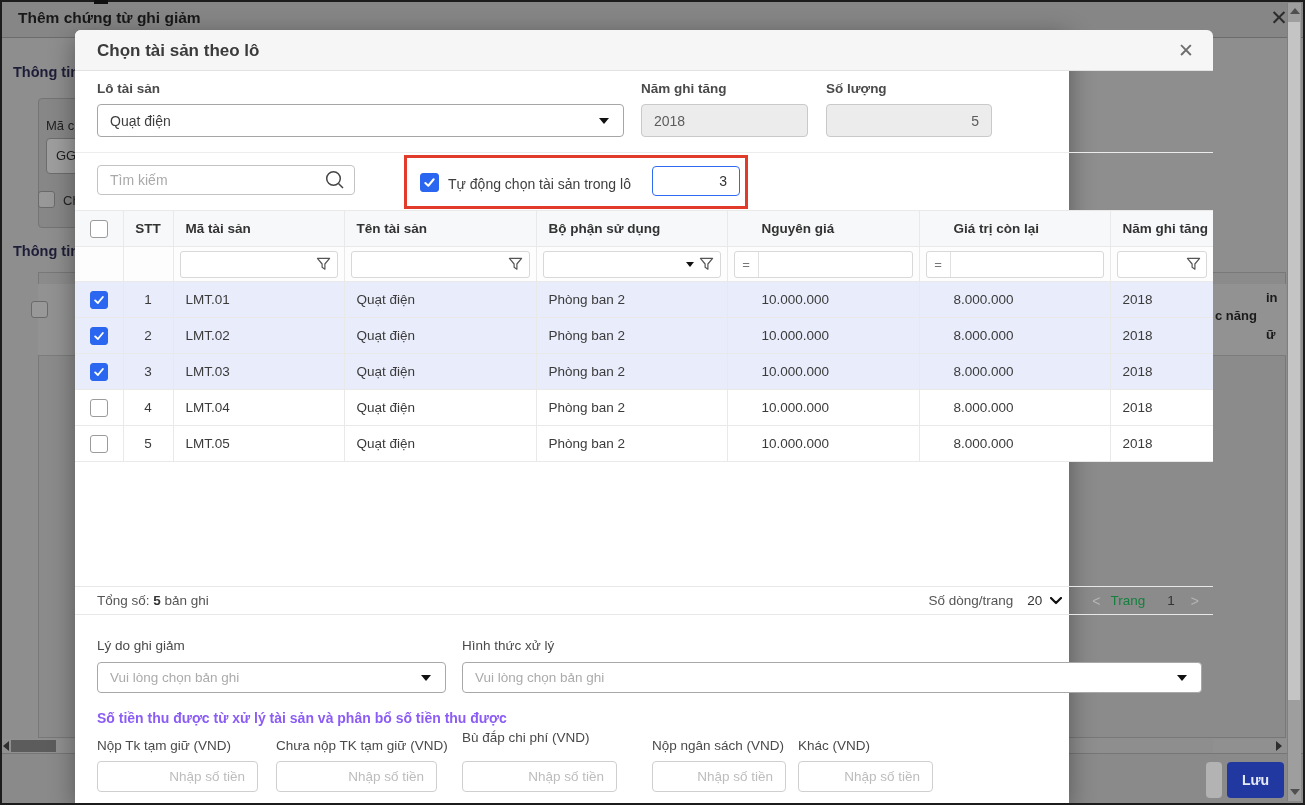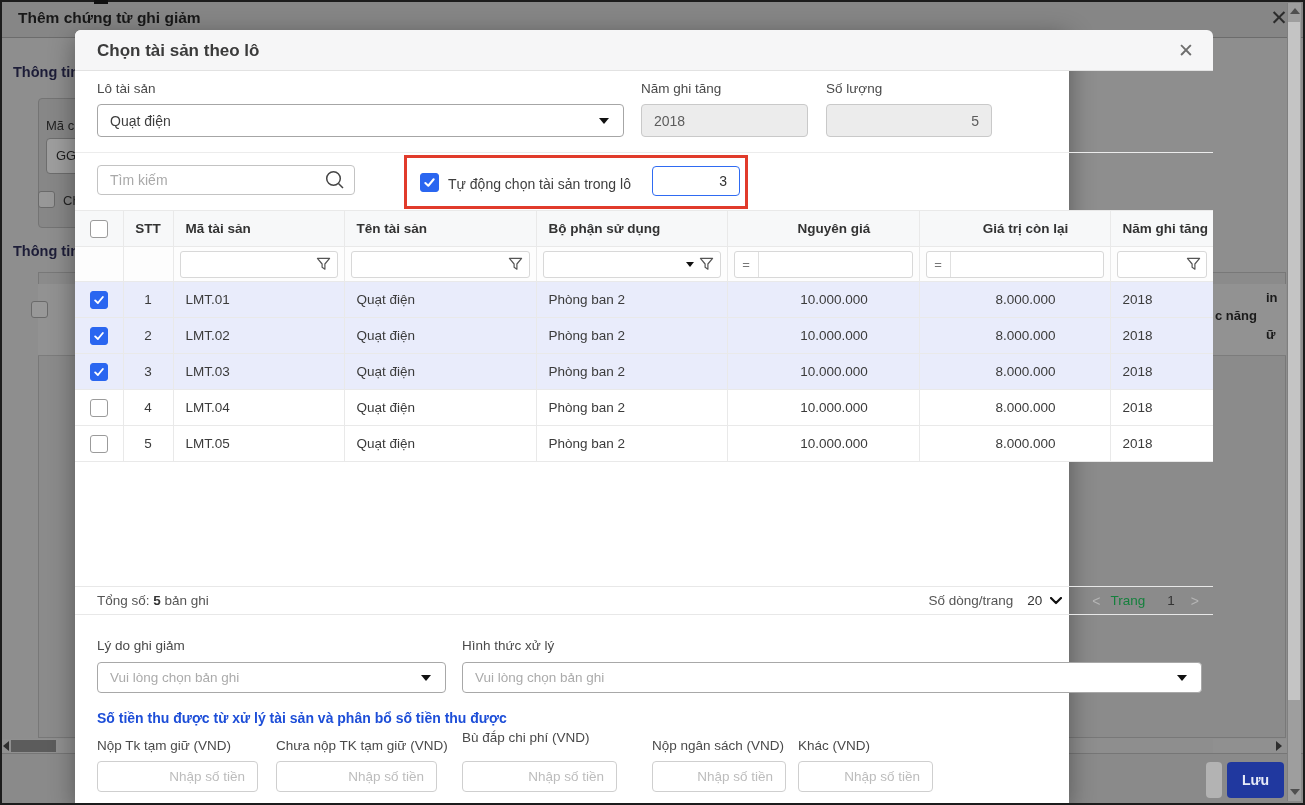--- a/index.html
+++ b/index.html
@@ -38,21 +38,21 @@
   .tri-up { border-left:5px solid transparent; border-right:5px solid transparent; border-bottom:6px solid #4f4f4f; }
   .tri-down { border-left:5px solid transparent; border-right:5px solid transparent; border-top:6px solid #4f4f4f; }
   .tri-left { border-top:5px solid transparent; border-bottom:5px solid transparent; border-right:6px solid #2e2e2e; }
   .tri-right { border-top:5px solid transparent; border-bottom:5px solid transparent; border-left:6px solid #2e2e2e; }
 
   
   .modal { left:75px; top:30px; width:994px; height:775px; background:#fff; border-radius:6px 6px 0 0; box-shadow:0 6px 26px rgba(0,0,0,.38); z-index:10; }
   .m-header { left:0; top:0; width:1138px; height:41px; background:#f6f6f7; border-bottom:1px solid #e2e2e2; border-radius:6px 6px 0 0; }
   .m-title { left:22px; top:0; height:41px; line-height:41px; font-size:17px; font-weight:bold; color:#3b3b3b; }
   .m-close { left:1098px; top:8px; width:26px; height:26px; font-size:19px; color:#6e6e6e; text-align:center; line-height:26px; cursor:pointer; }
-  .lbl { font-size:13.5px; color:#4a4a4a; white-space:nowrap; }
+  .lbl { font-size:13.5px; color:#4a4a4a; white-space:nowrap;font-weight:bold; }
   .select, .input { border:1px solid #a6a6a6; border-radius:4px; background:#fff; font-size:14px; color:#3e3e3e; display:flex; align-items:center; }
   .select { cursor:pointer; }
   .input-dis { background:#ececec; border-color:#c9c9c9; color:#5c5c5c; }
   .pad-l { padding-left:12px; }
   .val-right { justify-content:flex-end; padding-right:12px; }
   .caret { width:0; height:0; border-left:5px solid transparent; border-right:5px solid transparent; border-top:6px solid #111; margin-left:auto; margin-right:14px; }
   .sep { left:0; top:122px; width:1138px; height:1px; background:#ececec; }
   .search { left:22px; top:135px; width:258px; height:30px; border:1px solid #c3c3c3; border-radius:4px; display:flex; align-items:center; }
   .search .ph { padding-left:12px; font-size:14px; color:#a9a9a9; flex:1; }
   .redbox { left:329px; top:125px; width:344px; height:54px; border:3px solid #e13b2b; }
@@ -60,21 +60,21 @@
   .cb.on { background:#2a66f0; border-color:#2a66f0; }
   .cb svg { display:block; margin:2px auto; }
   .auto-label { left:373px; top:146px; font-size:14px; color:#3e3e3e; }
   .count-input { left:577px; top:136px; width:88px; height:30px; border:1.6px solid #2f6bf2; border-radius:4px; font-size:14px; color:#333; display:flex; align-items:center; justify-content:flex-end; padding-right:12px; }
 
   
   table.grid { position:absolute; left:0; top:180px; width:1138px; border-collapse:collapse; table-layout:fixed; }
   .grid th, .grid td { border:1px solid #e9e9e9; border-left:none; height:35px; font-size:13.5px; color:#3b3b3b; overflow:hidden; white-space:nowrap; }
   .grid th { background:#f7f8f9; font-weight:bold; color:#333; text-align:left; padding-left:12px; }
   .grid th.c, .grid td.c { text-align:center; padding:0; }
-  .grid th.r, .grid td.r { text-align:center; padding-right:12px;padding-left:34px; }
+  .grid th.r, .grid td.r { text-align:left; padding-right:12px;padding-left:34px; }
   .grid td { padding-left:12px; background:#fff; }
   .grid td.c { padding-left:0; }
   .grid tr.sel td { background:#e9ecfb; }
   .grid tr.frow td { padding:0 6px; background:#fdfdfd; }
   .grid th:first-child, .grid td:first-child { border-left:none; }
   .grid th:last-child, .grid td:last-child { border-right:none; }
   .fbox { height:27px; border:1px solid #d8d8d8; border-radius:3px; background:#fff; display:flex; align-items:center; }
   .fbox .fx { flex:1; }
   .fbox .ficon { width:26px; display:flex; justify-content:center; align-items:center; cursor:pointer; }
   .fbox .eq { width:24px; text-align:center; color:#777; font-size:13px; border-right:1px solid #e0e0e0; align-self:stretch; line-height:25px; }
@@ -89,21 +89,21 @@
   .pager .pp { color:#555; }
   .pager .pval { color:#333; margin-left:14px; }
   .pager .chev { margin-left:8px; margin-right:26px; display:flex; align-items:center; cursor:pointer; }
   .pager .nav { color:#b5b5b5; font-size:14px; cursor:pointer; padding:0 4px; }
   .pager .pglbl { color:#15803d; margin:0 10px 0 6px; }
   .pager .pgnum { color:#333; margin:0 12px; }
 
   
   .m-bottom-lbl { font-size:13.5px; color:#4a4a4a; }
   .grey-ph { font-size:13.5px; color:#ababab; }
-  .money-title { left:22px; top:680px; font-size:14px; font-weight:bold; color:#1d4ed8; white-space:nowrap; }
+  .money-title { left:22px; top:680px; font-size:14px; font-weight:bold; color:#8b5cf6; white-space:nowrap; }
   .money-input { height:31px; border:1px solid #cfcfcf; border-radius:4px; display:flex; align-items:center; justify-content:flex-end; padding-right:12px; font-size:13.5px; color:#bcbcbc; background:#fff; }
 </style>
 </head>
 <body>
 
 <div class="stage">
 
   <div class="abs bg-titlebar"></div>
   <div class="abs bg-title">Thêm chứng từ ghi giảm</div>
   <div class="abs bg-close">✕</div>

